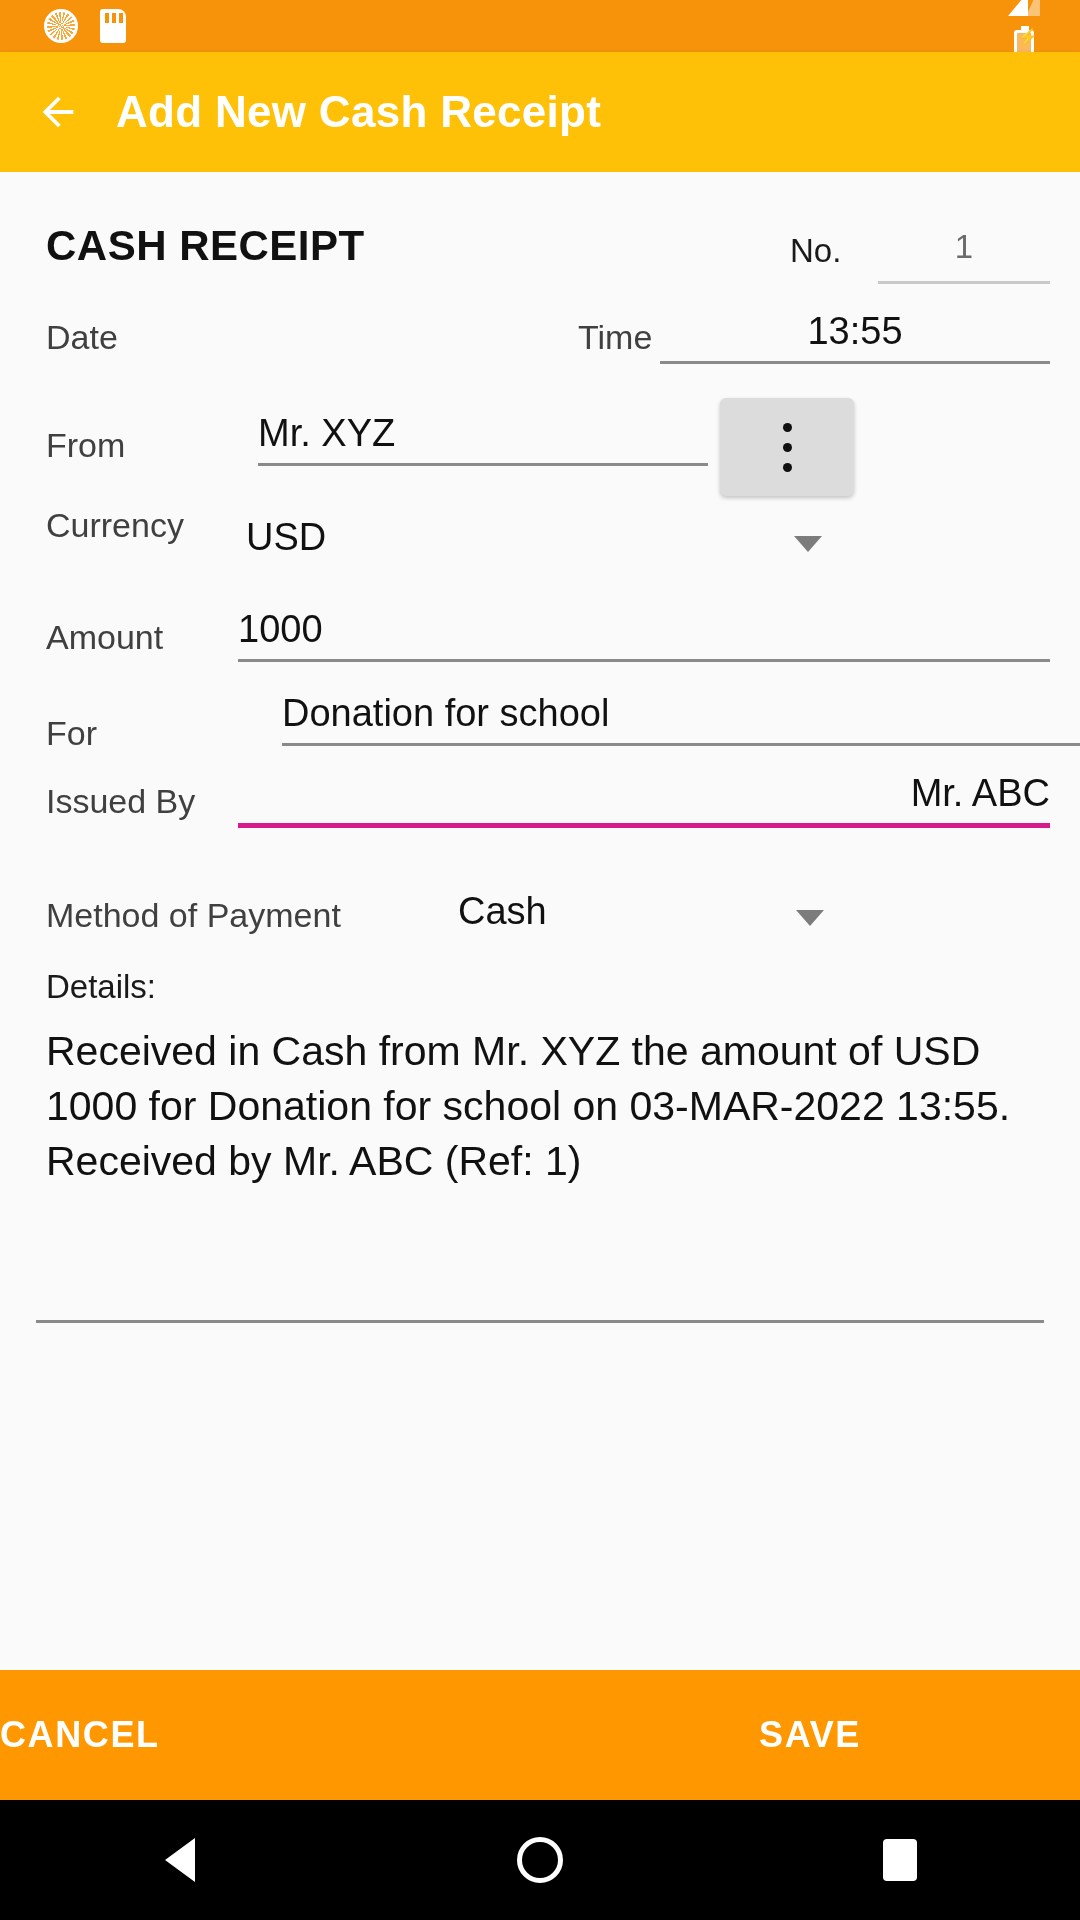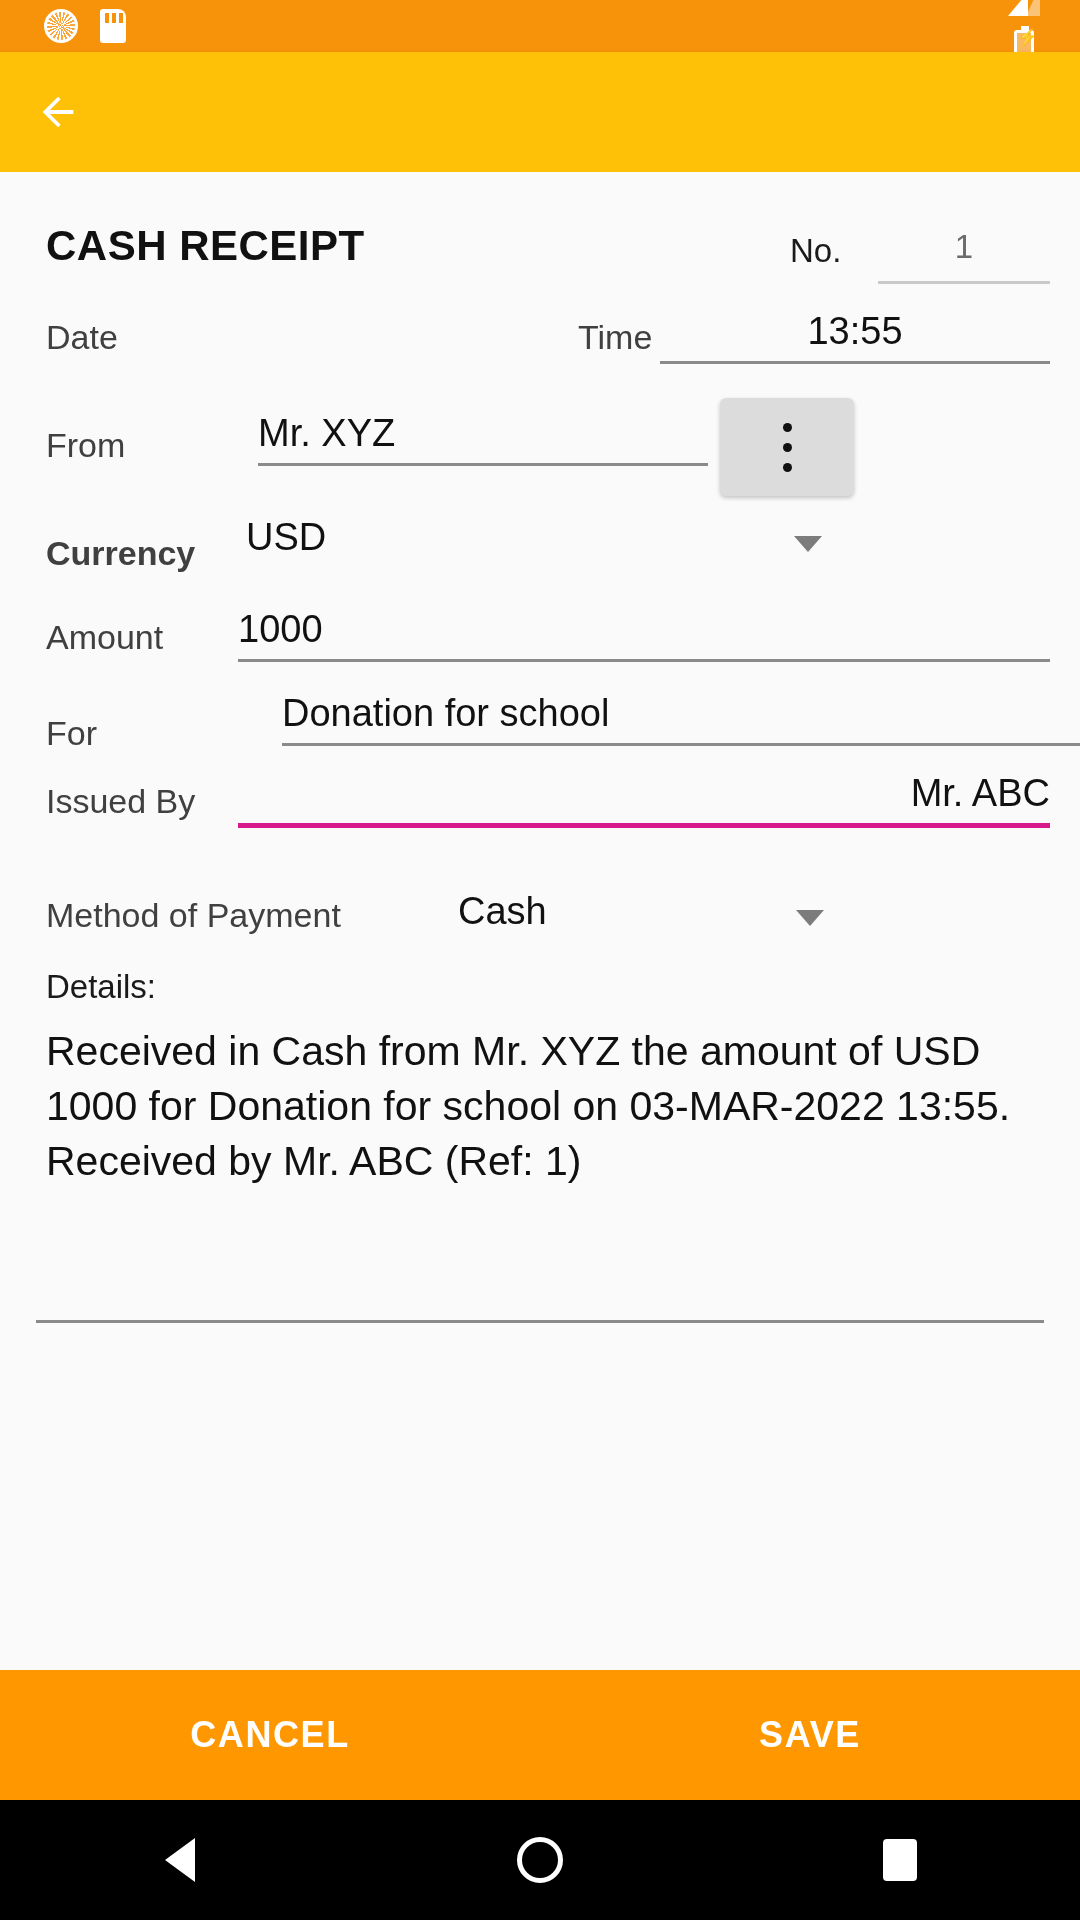--- a/index.html
+++ b/index.html
@@ -91,21 +91,21 @@
     position: absolute; left: 46px; width: 1000px; font-size: 41px; line-height: 55px; color: #111111;
   }
   .divider { position: absolute; left: 36px; width: 1008px; height: 3px; background: #8A8A8A; }
 
   
   .bottombar {
     position: absolute; top: 1670px; left: 0; width: 1080px; height: 130px;
     background: #FF9800; display: flex; align-items: center;
   }
   .bb-btn { color: #FFFFFF; font-size: 36px; font-weight: bold; letter-spacing: 1.6px; }
-  .bb-cancel { position: absolute; left: 0; width: 540px; text-align: center; }
+  .bb-cancel { position: absolute; left: 0; width: 540px; text-align: left; }
   .bb-save { position: absolute; left: 540px; width: 540px; text-align: center; }
 
   
   .navbar { position: absolute; top: 1800px; left: 0; width: 1080px; height: 120px; background: #000000;
             display: flex; align-items: center; }
   .nav-item { flex: 1; display: flex; align-items: center; justify-content: center; }
   .nav-back { width: 0; height: 0; border-top: 22px solid transparent; border-bottom: 22px solid transparent;
               border-right: 30px solid #FFFFFF; }
   .nav-home { width: 46px; height: 46px; border-radius: 50%; border: 5px solid #FFFFFF; }
   .nav-recent { width: 34px; height: 42px; background: #FFFFFF; border-radius: 4px; }
@@ -127,20 +127,21 @@
       <div class="sb-clock">1:56</div>
     </div>
   </div>
 
   <div class="toolbar">
     <div class="back-arrow">
       <svg viewBox="0 0 24 24">
         <path d="M20 11H7.8l5.6-5.6L12 4l-8 8 8 8 1.4-1.4L7.8 13H20z" fill="#FFFFFF"></path>
       </svg>
     </div>
+    <div class="toolbar-title">Add New Cash Receipt</div>
   </div>
 
   <div class="content">
 
     <div class="hdr-row">
       <div class="hdr-title">CASH RECEIPT</div>
       <div class="hdr-no-label">No.</div>
       <div class="hdr-no-field">1</div>
     </div>
 
@@ -152,21 +153,21 @@
 
     <div class="row" style="top:222px;height:110px;">
       <div class="lbl" style="top:32px;">From</div>
       <div class="field" style="left:258px;top:18px;width:450px;">Mr. XYZ</div>
       <div class="more-btn" style="left:720px;top:4px;width:134px;height:98px;">
         <div class="dots"></div>
       </div>
     </div>
 
     <div class="row" style="top:322px;height:96px;">
-      <div class="lbl" style="top:40px;font-weight:bold;">Currency</div>
+      <div class="lbl" style="top:12px;">Currency</div>
       <div class="spinner" style="left:246px;top:22px;">USD</div>
       <div class="caret" style="left:794px;top:42px;"></div>
     </div>
 
     <div class="row" style="top:418px;height:96px;">
       <div class="lbl" style="top:28px;">Amount</div>
       <div class="field" style="left:238px;top:18px;width:812px;">1000</div>
     </div>
 
     <div class="row" style="top:514px;height:96px;">

